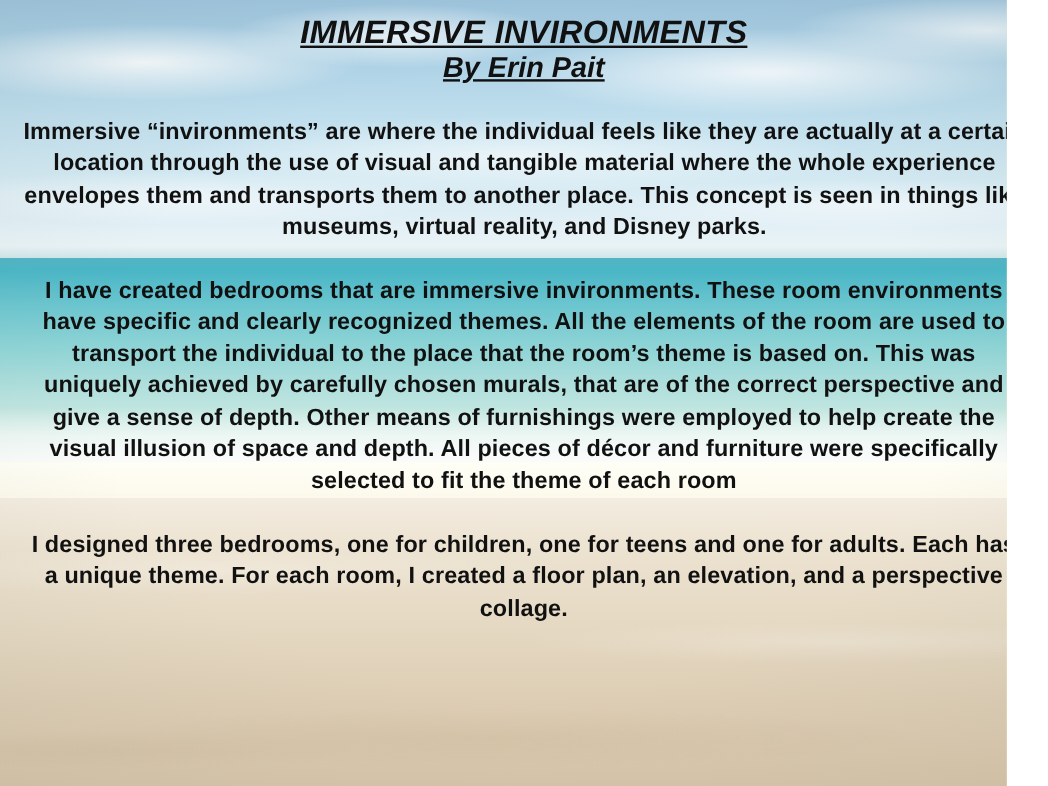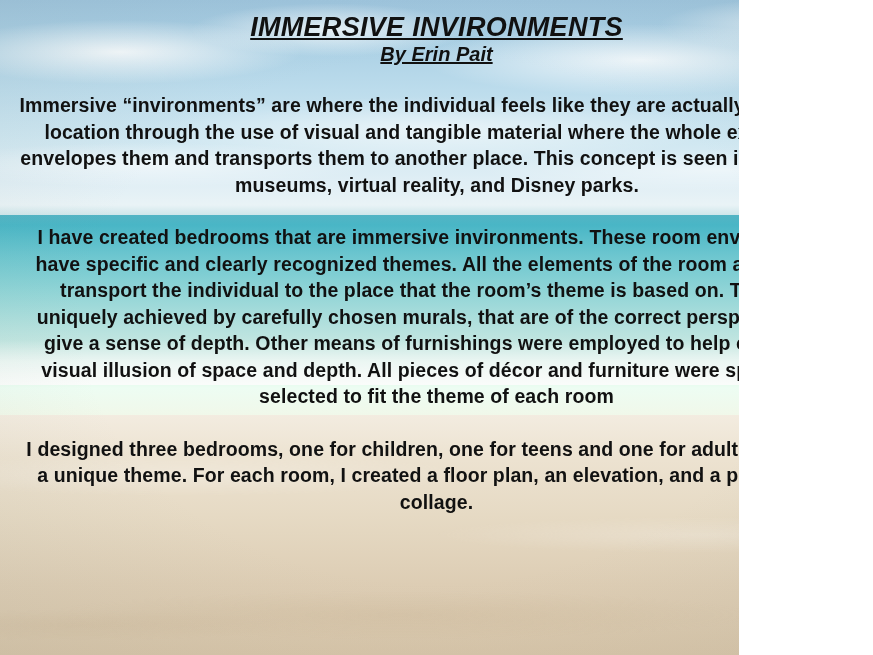--- a/index.html
+++ b/index.html
@@ -7,24 +7,24 @@
     padding: 0;
   }
   body {
     width: 873px;
     height: 655px;
     overflow: hidden;
     font-family: "Liberation Sans", sans-serif;
   }
   #slide {
     position: relative;
-    width: 739px;
+    width: 839px;
     height: 655px;
     overflow: hidden;
-    background: #86efac;
+    background: #fef9c3;
   }
   
   .bg-layer {
     position: absolute;
     left: 0;
     top: 0;
     width: 873px;
     height: 655px;
   }
   .bg-sky {
@@ -114,21 +114,21 @@
     font-size: 27px;
     letter-spacing: 0.3px;
     text-decoration: underline;
     line-height: 1.12;
     margin: 4px 0 0 0;
   }
   .byline {
     font-family: "Liberation Sans", sans-serif;
     font-style: italic;
     font-weight: bold;
-    font-size: 20px;
+    font-size: 24px;
     text-decoration: underline;
     line-height: 1.15;
     margin: 1px 0 0 0;
   }
   .para {
     font-family: Liberation Sans, sans-serif;
     font-weight: bold;
     font-size: 19.5px;
     line-height: 1.36;
     margin: 12px auto;

